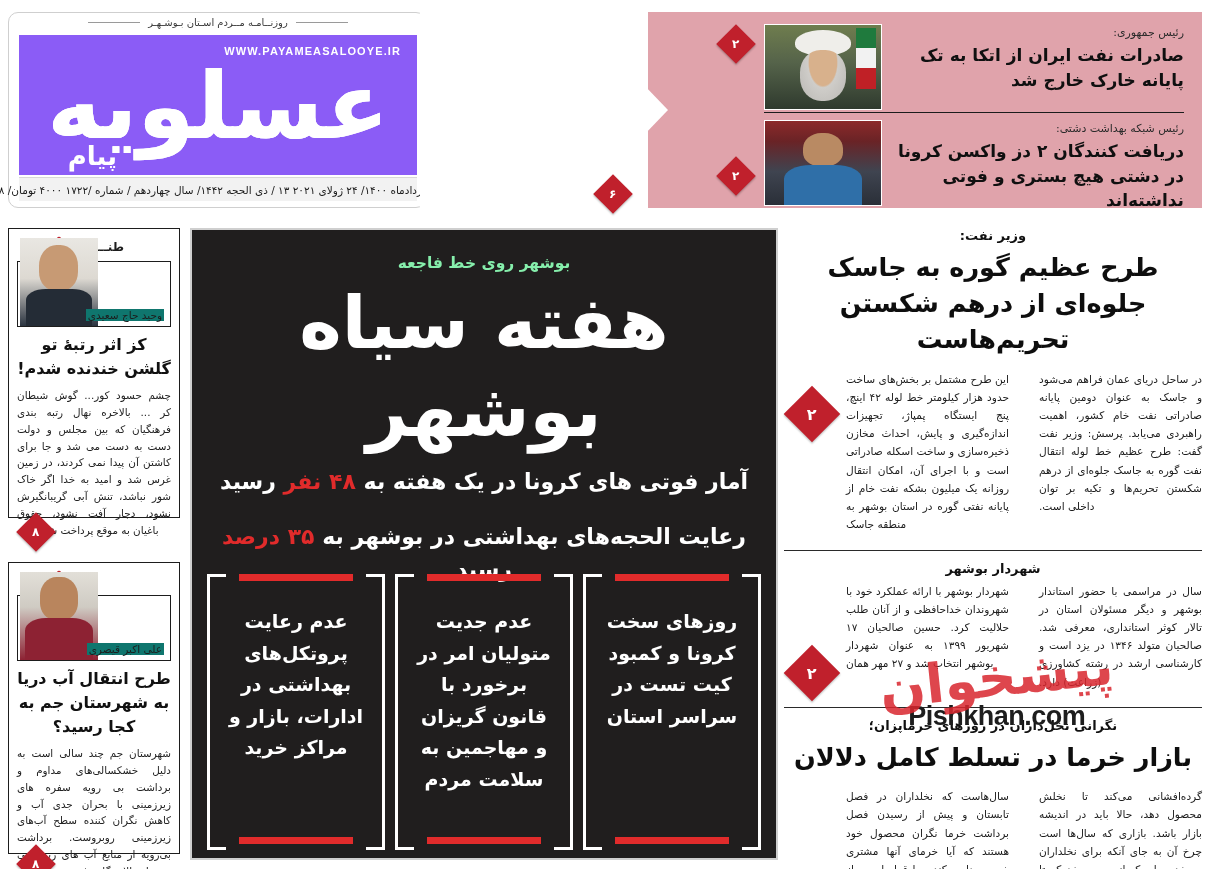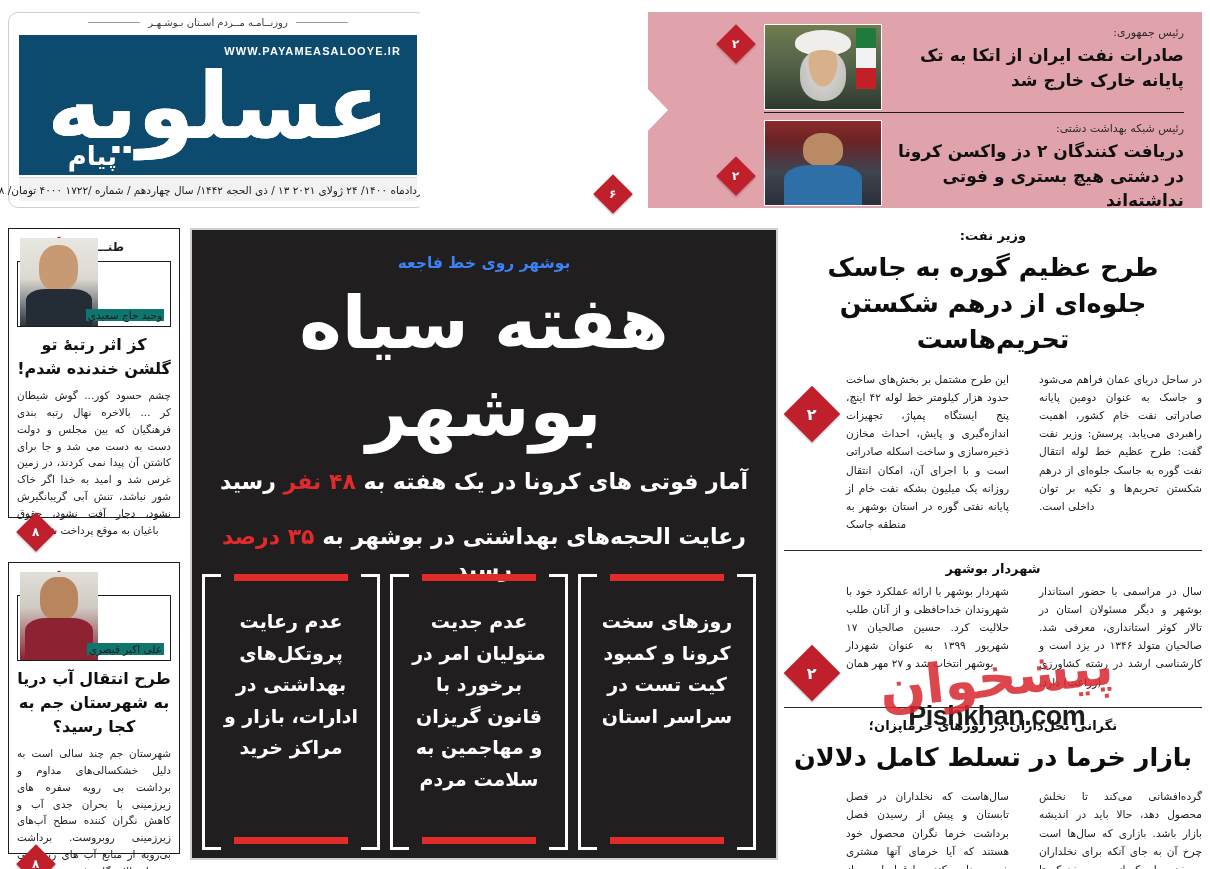--- a/index.html
+++ b/index.html
@@ -21,21 +21,21 @@
     border: 1px solid #cfcfcf; border-radius: 10px; background: #fff;
   }
   .tagline {
     position: absolute; left: 0; top: -2px; width: 418px; height: 22px;
     display: flex; align-items: center; justify-content: center; gap: 8px;
     font-size: 10px; color: #3a3a3a; letter-spacing: 1.5px;
   }
   .tagline .rule { flex: 0 0 52px; height: 1px; background: #9a9a9a; }
   .logo-box {
     position: absolute; left: 10px; top: 22px; width: 398px; height: 140px;
-    background: #0c4a6e; overflow: hidden;
+    background: #8b5cf6; overflow: hidden;
   }
   .logo-url {
     position: absolute; right: 16px; top: 10px;
     color: #fff; font-size: 11px; font-weight: bold; letter-spacing: 1.1px;
     direction: ltr; font-family: "Liberation Sans", sans-serif;
   }
   .logo-wordmark {
     position: absolute; right: 14px; top: 14px; width: 370px; height: 120px;
     color: #fff; font-size: 92px; font-weight: bold; line-height: 116px;
     text-align: center; letter-spacing: -2px; white-space: nowrap;
@@ -180,37 +180,37 @@
   .lc-badge { position: absolute; }
   .lc-badge.b1 { left: 14px; top: 290px; }
   .lc-badge.b2 { left: 14px; top: 622px; }
 
   
   .black-block {
     position: absolute; left: 190px; top: 6px; width: 588px; height: 632px;
     background: #201e1e; border: 2px solid #cfcfcf;
   }
   .bb-kicker {
-    margin-top: 24px; text-align: center; color: #3b82f6;
+    margin-top: 24px; text-align: center; color: #86efac;
     font-size: 15.5px; font-weight: bold;
   }
   .bb-title {
     margin-top: 8px; text-align: center; color: #fff;
     font-size: 72px; font-weight: bold; line-height: 1.22; letter-spacing: -1px;
   }
   .bb-sub {
     margin-top: 9px; text-align: center; color: #fff;
     font-size: 22px; font-weight: bold; line-height: 1.5; padding: 0 16px;
   }
   .bb-sub.s2 { margin-top: 22px; }
   .bb-sub .hl { color: #e12b2b; }
 
   .bb-cards {
     position: absolute; left: 10px; right: 10px; bottom: 14px;
-    display: flex; flex-direction: row-reverse; gap: 10px; justify-content: flex-start;
+    display: flex; flex-direction: row-reverse; gap: 10px; justify-content: center;
   }
   .bb-card { position: relative; width: 178px; height: 270px; padding: 20px 14px 20px; }
   .bb-card::before, .bb-card::after {
     content: ""; position: absolute; width: 16px; height: 100%;
     top: 0; border: 3px solid #fff;
   }
   .bb-card::before { right: 0; border-left: none; }
   .bb-card::after  { left: 0;  border-right: none; }
   .bb-tick-t, .bb-tick-b {
     position: absolute; left: 32px; right: 32px; height: 7px; background: #e12b2b;

